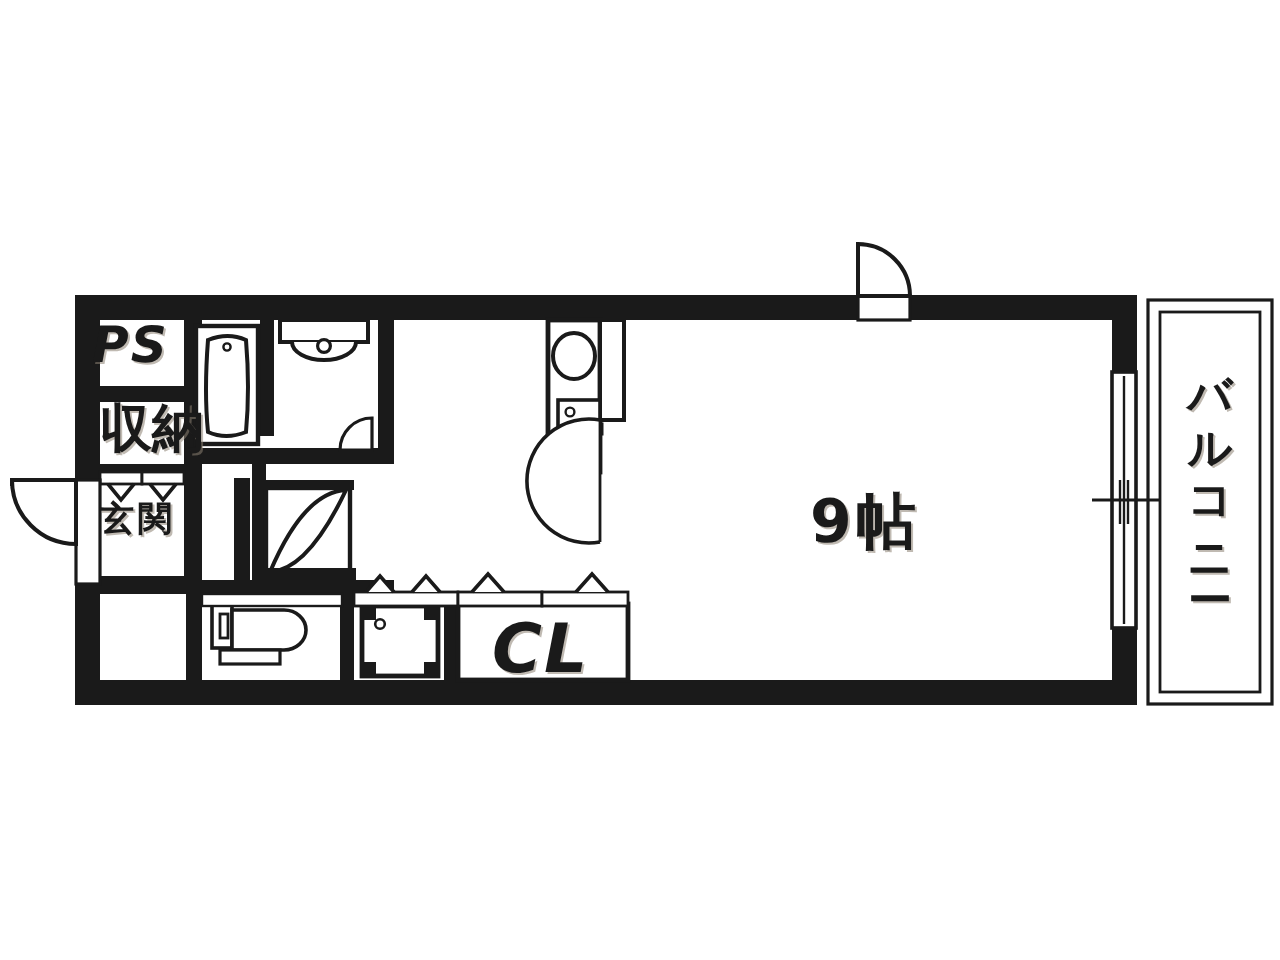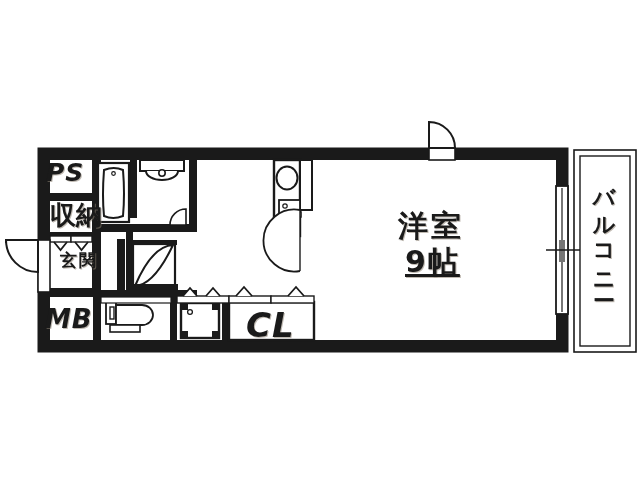--- a/index.html
+++ b/index.html
@@ -205,25 +205,23 @@
       <line x1="560" y1="240" x2="560" y2="262" stroke="#1a1a1a" stroke-width="1.2"></line>
       <line x1="564" y1="240" x2="564" y2="262" stroke="#1a1a1a" stroke-width="1.2"></line>
     </g>
 
   </svg>
 
   <div class="label label-latin shadow-soft" style="left:46px; top:160px; font-size:25px;">PS</div>
 
   <div class="label label-jp shadow-soft" style="left:50px; top:202px; font-size:26px;">収納</div>
 
-  <div class="label label-jp shadow-soft" style="left:50px; top:252px; font-size:17px; letter-spacing:2px;padding-left:10px;">玄関</div>
-
-  <div class="label label-latin shadow-soft" style="left:45px; top:306px; font-size:26px;">MB</div>
+  <div class="label label-jp shadow-soft" style="left:50px; top:252px; font-size:17px; letter-spacing:2px;">玄関</div>
+
 
   <div class="label label-latin shadow-soft" style="left:246px; top:308px; font-size:34px;">CL</div>
 
-  <div class="label label-jp shadow-soft" style="left:398px; top:211px; font-size:30px; letter-spacing:3px;">洋室</div>
-
-  <div class="label label-jp shadow-soft" style="left:405px; top:247px; font-size:30px; letter-spacing:2px;text-decoration:underline;">9帖</div>
+
+  <div class="label label-jp shadow-soft" style="left:405px; top:247px; font-size:30px; letter-spacing:2px;">9帖</div>
 
   <div class="label label-jp label-vertical shadow-soft" style="left:593px; top:172px; font-size:22px;">バルコニー</div>
 
 </div>
 
 </body></html>

